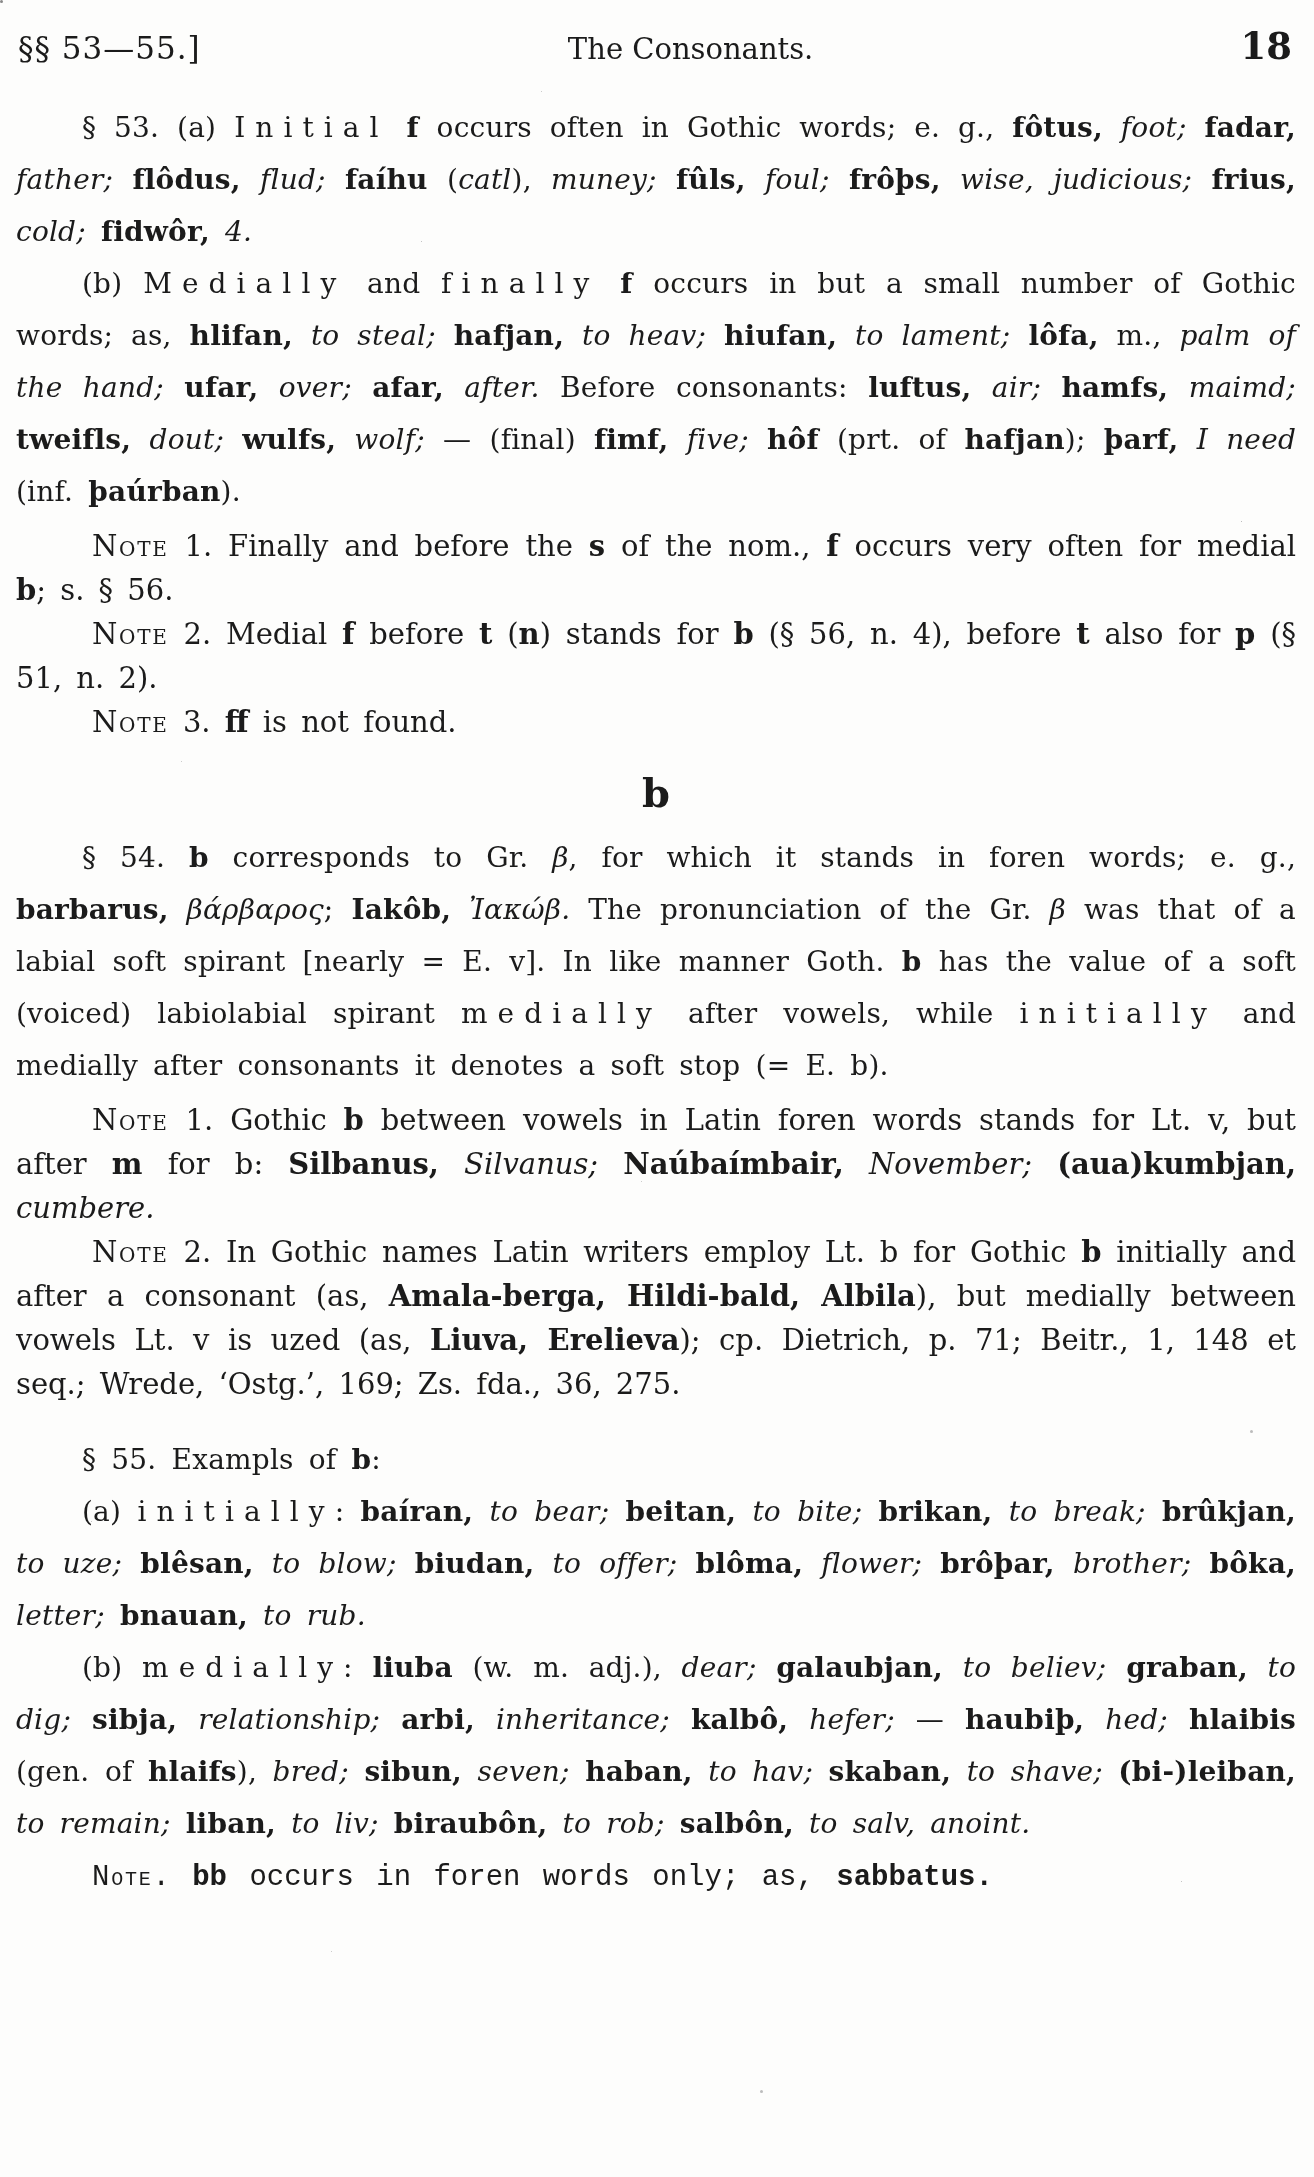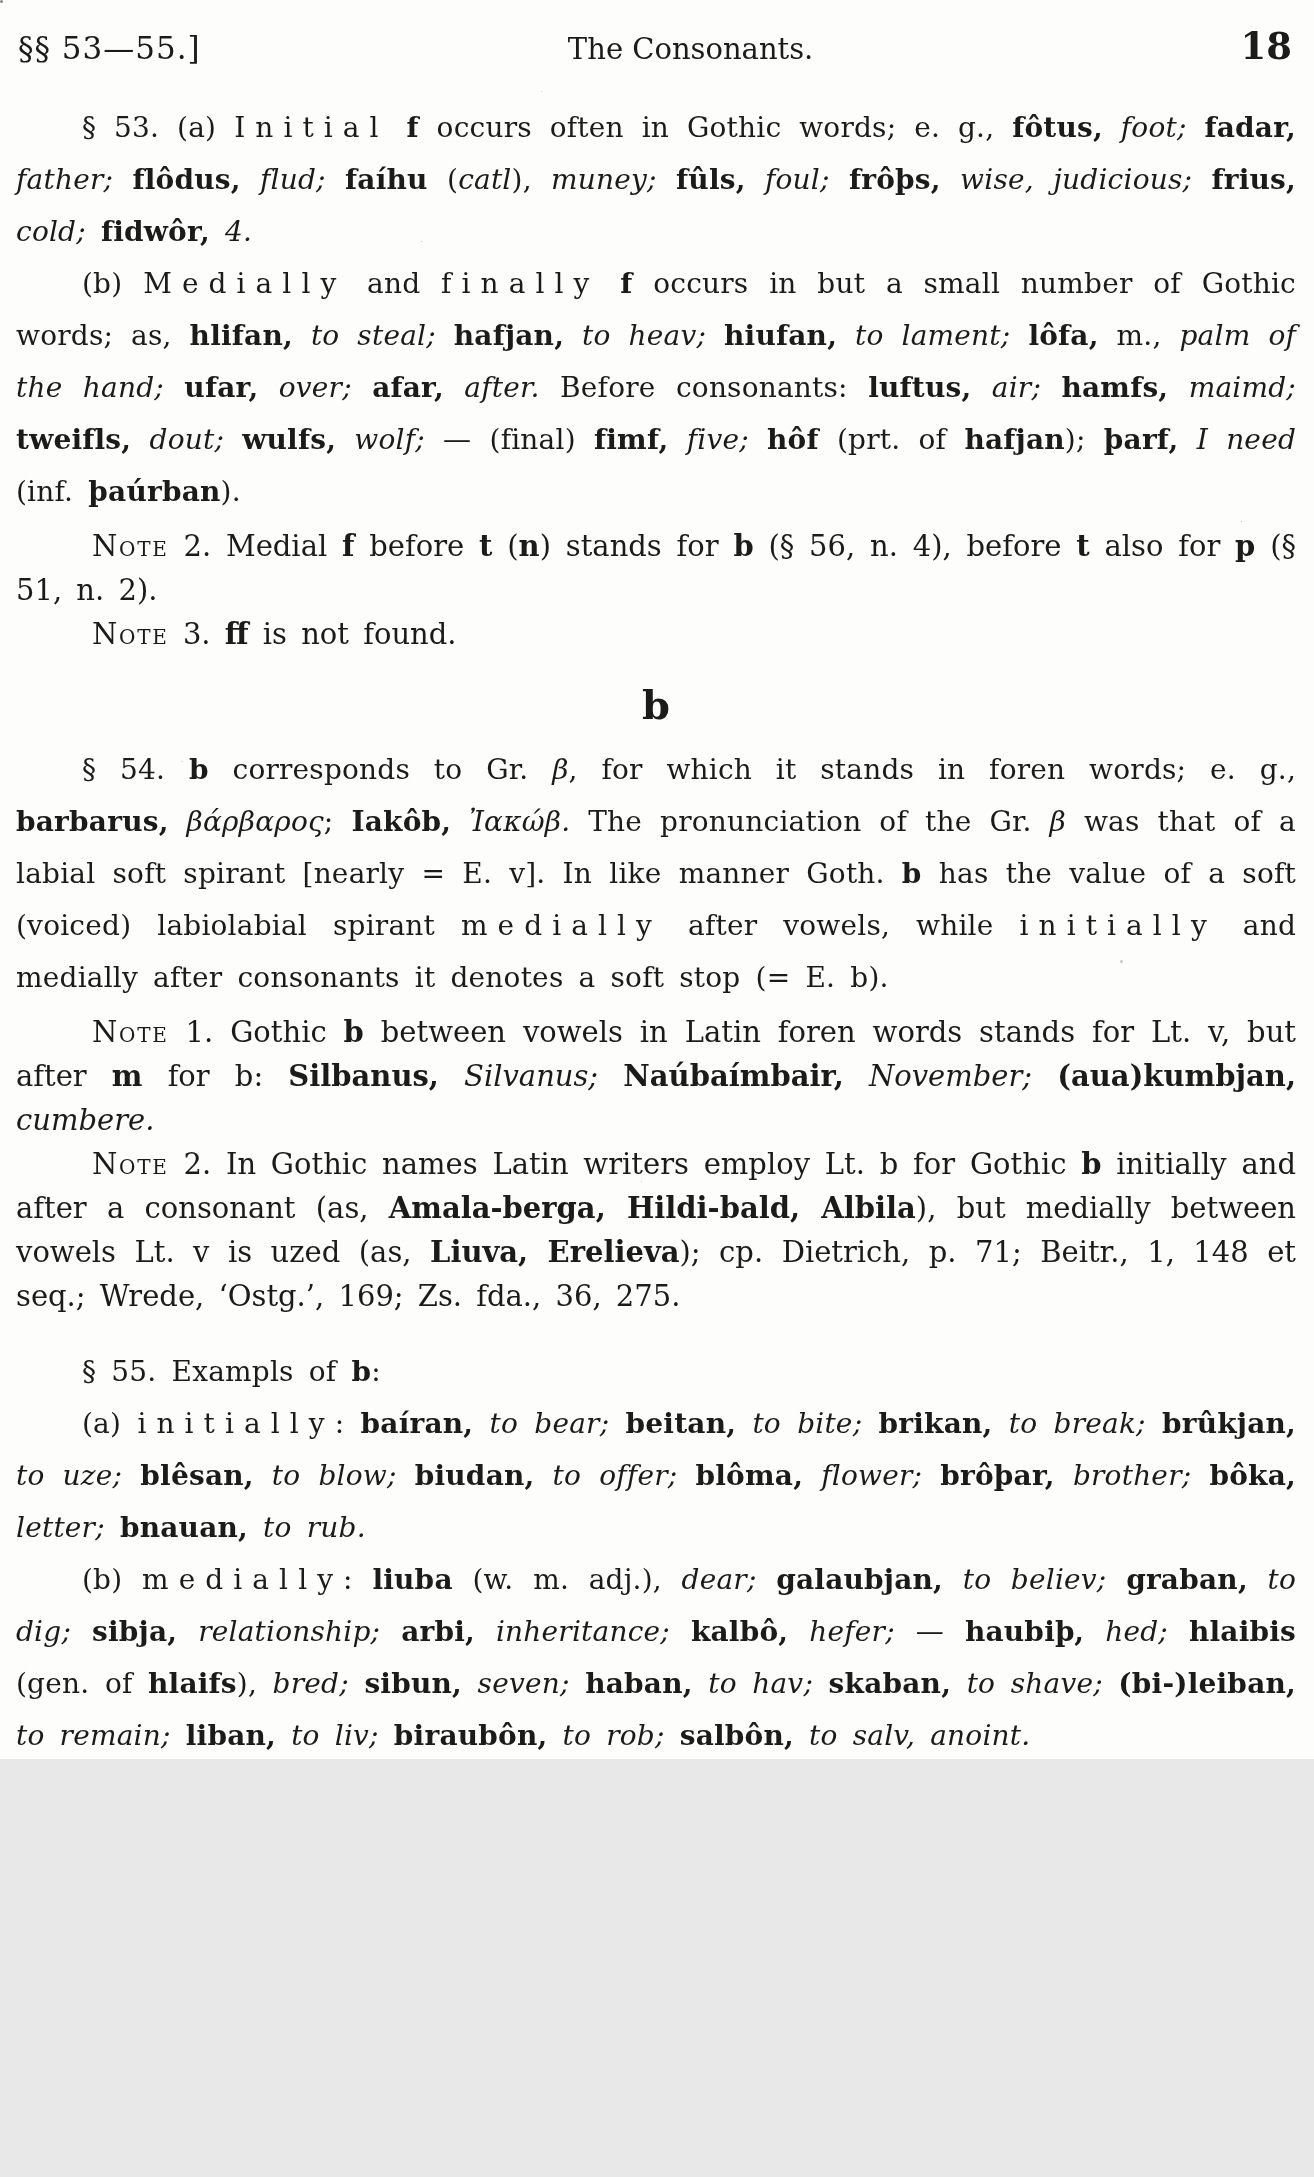--- a/index.html
+++ b/index.html
@@ -4,21 +4,21 @@
 <title>The Consonants — p. 23</title>
 <style>
   html, body { margin: 0; padding: 0; }
   body {
     background: #e8e8e8;
     font-family: "DejaVu Serif", serif;
   }
   .page {
     position: relative;
     width: 1314px;
-    height: 1759px;
+    height: 2177px;
     margin: 0 auto;
     background: #fdfdfc;
     color: #1b1b1b;
     box-sizing: border-box;
     padding: 18px 18px 0 16px;
     overflow: hidden;
   }
   
   .speckles {
     position: absolute; inset: 0;
@@ -103,20 +103,21 @@
     <span class="hdr-title">The Consonants.</span>
     <span class="hdr-page">18</span>
   </div>
 
   <div class="body-text">
 
     <p class="para first-para"><span class="seg-n">§ 53.  (a) </span><span class="seg-sp">Initial</span><span class="seg-n"> </span><span class="seg-b">f</span><span class="seg-n"> occurs often in Gothic words; e. g., </span><span class="seg-b">fôtus,</span><span class="seg-i"> foot; </span><span class="seg-b">fadar,</span><span class="seg-i"> father; </span><span class="seg-b">flôdus,</span><span class="seg-i"> flud; </span><span class="seg-b">faíhu</span><span class="seg-n"> (</span><span class="seg-i">catl</span><span class="seg-n">), </span><span class="seg-i">muney; </span><span class="seg-b">fûls,</span><span class="seg-i"> foul; </span><span class="seg-b">frôþs,</span><span class="seg-i"> wise, judicious; </span><span class="seg-b">frius,</span><span class="seg-i"> cold; </span><span class="seg-b">fidwôr,</span><span class="seg-i"> 4.</span></p>
     <p class="para"><span class="seg-n">(b) </span><span class="seg-sp">Medially</span><span class="seg-n"> and </span><span class="seg-sp">finally</span><span class="seg-n"> </span><span class="seg-b">f</span><span class="seg-n"> occurs in but a small number of Gothic words; as, </span><span class="seg-b">hlifan,</span><span class="seg-i"> to steal; </span><span class="seg-b">hafjan,</span><span class="seg-i"> to heav; </span><span class="seg-b">hiufan,</span><span class="seg-i"> to lament; </span><span class="seg-b">lôfa,</span><span class="seg-n"> m., </span><span class="seg-i">palm of the hand; </span><span class="seg-b">ufar,</span><span class="seg-i"> over; </span><span class="seg-b">afar,</span><span class="seg-i"> after.</span><span class="seg-n">  Before consonants: </span><span class="seg-b">luftus,</span><span class="seg-i"> air; </span><span class="seg-b">hamfs,</span><span class="seg-i"> maimd; </span><span class="seg-b">tweifls,</span><span class="seg-i"> dout; </span><span class="seg-b">wulfs,</span><span class="seg-i"> wolf;</span><span class="seg-n"> — (final) </span><span class="seg-b">fimf,</span><span class="seg-i"> five; </span><span class="seg-b">hôf</span><span class="seg-n"> (prt. of </span><span class="seg-b">hafjan</span><span class="seg-n">); </span><span class="seg-b">þarf,</span><span class="seg-i"> I need</span><span class="seg-n"> (inf. </span><span class="seg-b">þaúrban</span><span class="seg-n">).</span></p>
 
     <div class="notes-block">
+      <p class="note"><span class="seg-sc">Note</span><span class="seg-n"> 1.  Finally and before the </span><span class="seg-b">s</span><span class="seg-n"> of the nom., </span><span class="seg-b">f</span><span class="seg-n"> occurs very often for medial </span><span class="seg-b">b</span><span class="seg-n">; s. § 56.</span></p>
       <p class="note"><span class="seg-sc">Note</span><span class="seg-n"> 2.  Medial </span><span class="seg-b">f</span><span class="seg-n"> before </span><span class="seg-b">t</span><span class="seg-n"> (</span><span class="seg-b">n</span><span class="seg-n">) stands for </span><span class="seg-b">b</span><span class="seg-n"> (§ 56, n. 4), before </span><span class="seg-b">t</span><span class="seg-n"> also for </span><span class="seg-b">p</span><span class="seg-n"> (§ 51, n. 2).</span></p>
       <p class="note"><span class="seg-sc">Note</span><span class="seg-n"> 3.  </span><span class="seg-b">ff</span><span class="seg-n"> is not found.</span></p>
     </div>
 
     <p class="heading-letter">b</p>
 
     <p class="para"><span class="seg-n">§ 54.  </span><span class="seg-b">b</span><span class="seg-n"> corresponds to Gr. </span><span class="seg-i">β</span><span class="seg-n">, for which it stands in foren words; e. g., </span><span class="seg-b">barbarus,</span><span class="seg-i"> βάρβαρος</span><span class="seg-n">; </span><span class="seg-b">Iakôb,</span><span class="seg-i"> Ἰακώβ.</span><span class="seg-n">  The pronunciation of the Gr. </span><span class="seg-i">β</span><span class="seg-n"> was that of a labial soft spirant [nearly = E. v].  In like manner Goth. </span><span class="seg-b">b</span><span class="seg-n"> has the value of a soft (voiced) labiolabial spirant </span><span class="seg-sp">medially</span><span class="seg-n"> after vowels, while </span><span class="seg-sp">initially</span><span class="seg-n"> and medially after consonants it denotes a soft stop (= E. b).</span></p>
 
     <div class="notes-block">
       <p class="note"><span class="seg-sc">Note</span><span class="seg-n"> 1.  Gothic </span><span class="seg-b">b</span><span class="seg-n"> between vowels in Latin foren words stands for Lt. v, but after </span><span class="seg-b">m</span><span class="seg-n"> for b: </span><span class="seg-b">Silbanus,</span><span class="seg-i"> Silvanus; </span><span class="seg-b">Naúbaímbair,</span><span class="seg-i"> November; </span><span class="seg-b">(aua)kumbjan,</span><span class="seg-i"> cumbere.</span></p>

